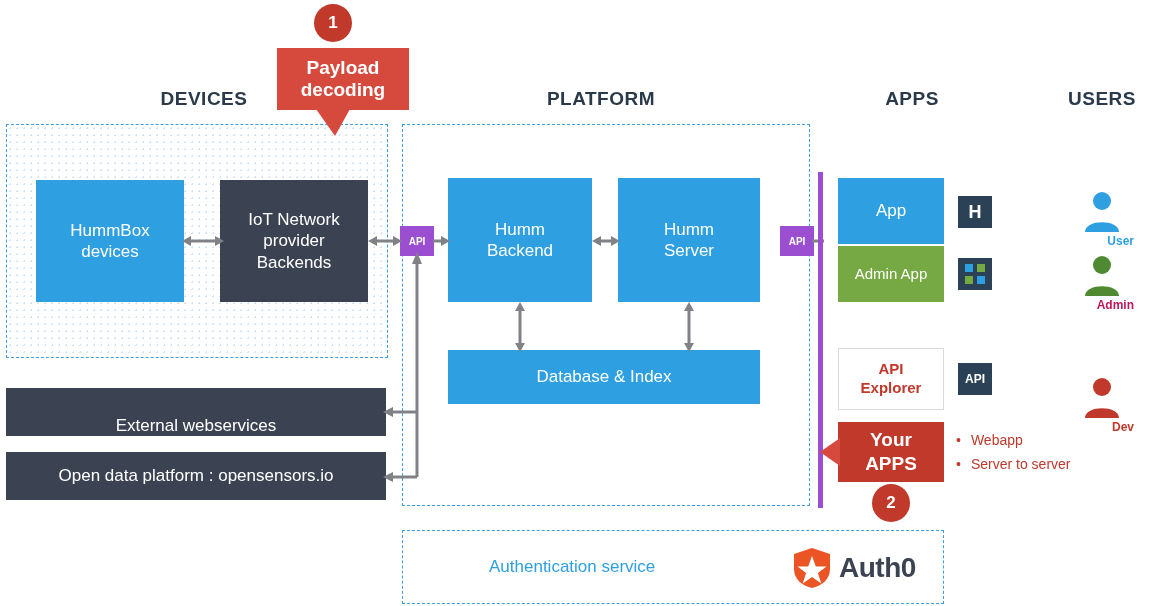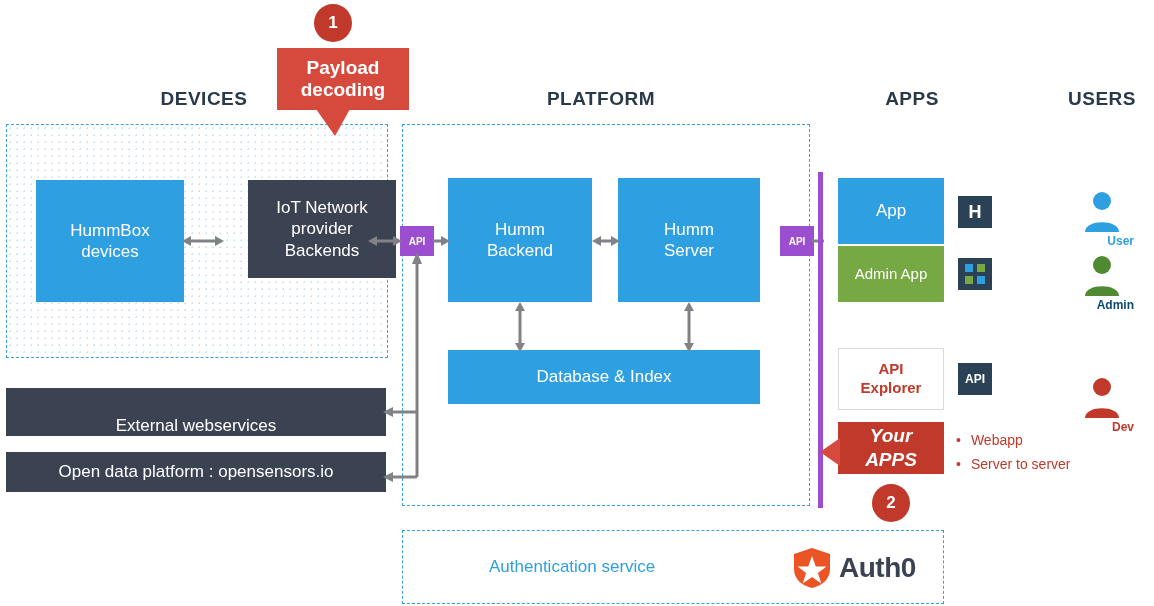--- a/index.html
+++ b/index.html
@@ -158,39 +158,39 @@
 
 <div class="abs dashed-dots" style="left:6px; top:124px; width:382px; height:234px;"></div>
 
 <div class="abs box box-blue" style="left:36px; top:180px; width:148px; height:122px;">
   <div>
     <div>HummBox</div>
     <div>devices</div>
   </div>
 </div>
 
-<div class="abs box box-dark" style="left:220px; top:180px; width:148px; height:98px;margin-left:28px;">
+<div class="abs box box-dark" style="left:220px; top:180px; width:148px; height:122px;">
   <div>
     <div>IoT Network</div>
     <div>provider</div>
     <div>Backends</div>
   </div>
 </div>
 
 <svg class="abs" style="left:182px; top:230px;" width="42" height="22">
   <line x1="7" y1="11" x2="35" y2="11" stroke="#808285" stroke-width="3"></line>
   <polygon points="0,11 9,6 9,16" fill="#808285"></polygon>
   <polygon points="42,11 33,6 33,16" fill="#808285"></polygon>
 </svg>
 
 <div class="abs box box-dark" style="left:6px; top:388px; width:380px; height:48px;align-items:flex-end;">
   <span>External webservices</span>
 </div>
 
-<div class="abs box box-dark" style="left:6px; top:452px; width:380px; height:40px;">
+<div class="abs box box-dark" style="left:6px; top:452px; width:380px; height:48px;">
   <span>Open data platform : opensensors.io</span>
 </div>
 
 <div class="abs dashed" style="left:402px; top:124px; width:408px; height:382px;"></div>
 
 <div class="abs box box-blue" style="left:448px; top:178px; width:144px; height:124px;">
   <div>
     <div>Humm</div>
     <div>Backend</div>
   </div>
@@ -262,21 +262,21 @@
   <span>Admin App</span>
 </div>
 
 <div class="abs box box-white-red" style="left:838px; top:348px; width:106px; height:62px;">
   <div>
     <div>API</div>
     <div>Explorer</div>
   </div>
 </div>
 
-<div class="abs box box-red" style="left:838px; top:422px; width:106px; height:52px;font-style:italic;">
+<div class="abs box box-red" style="left:838px; top:422px; width:106px; height:60px;">
   <div>
     <div>Your</div>
     <div>APPS</div>
   </div>
 </div>
 
 <svg class="abs" style="left:820px; top:436px;" width="22" height="32">
   <polygon points="0,16 20,2 20,30" fill="#d64a3e"></polygon>
 </svg>
 
@@ -299,21 +299,21 @@
     <path d="M15 44 C15 31 49 31 49 44 Z" fill="#2e9fe0"></path>
   </svg>
   <div class="user-label" style="color:#2e9fe0;">User</div>
 </div>
 
 <div class="abs" style="left:1070px; top:252px; width:64px; height:56px;">
   <svg width="64" height="46" viewBox="0 0 64 46">
     <circle cx="32" cy="13" r="9" fill="#4f8a33"></circle>
     <path d="M15 44 C15 31 49 31 49 44 Z" fill="#4f8a33"></path>
   </svg>
-  <div class="user-label" style="color:#0c4a6e;">Admin</div>
+  <div class="user-label" style="color:#be185d;">Admin</div>
 </div>
 
 <div class="abs" style="left:1070px; top:374px; width:64px; height:56px;">
   <svg width="64" height="46" viewBox="0 0 64 46">
     <circle cx="32" cy="13" r="9" fill="#c0392b"></circle>
     <path d="M15 44 C15 31 49 31 49 44 Z" fill="#c0392b"></path>
   </svg>
   <div class="user-label" style="color:#c0392b;">Dev</div>
 </div>
 

